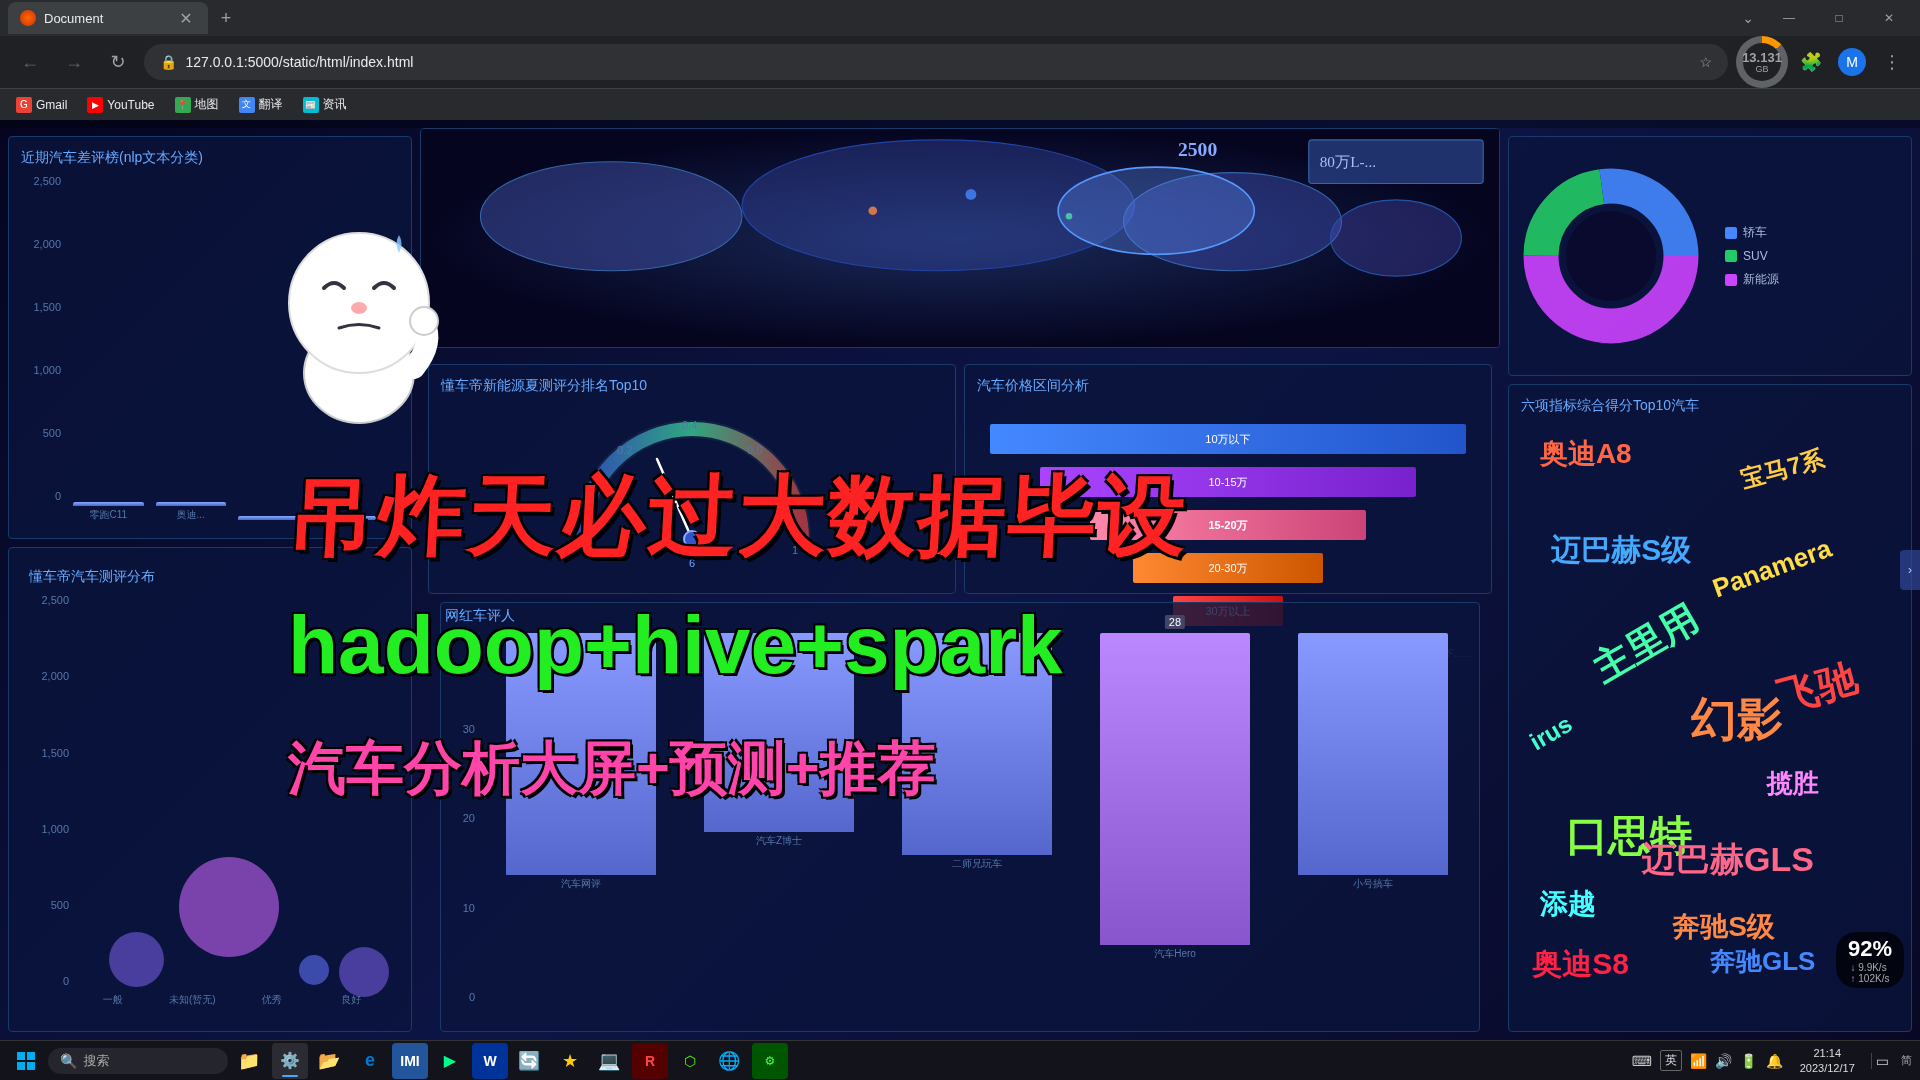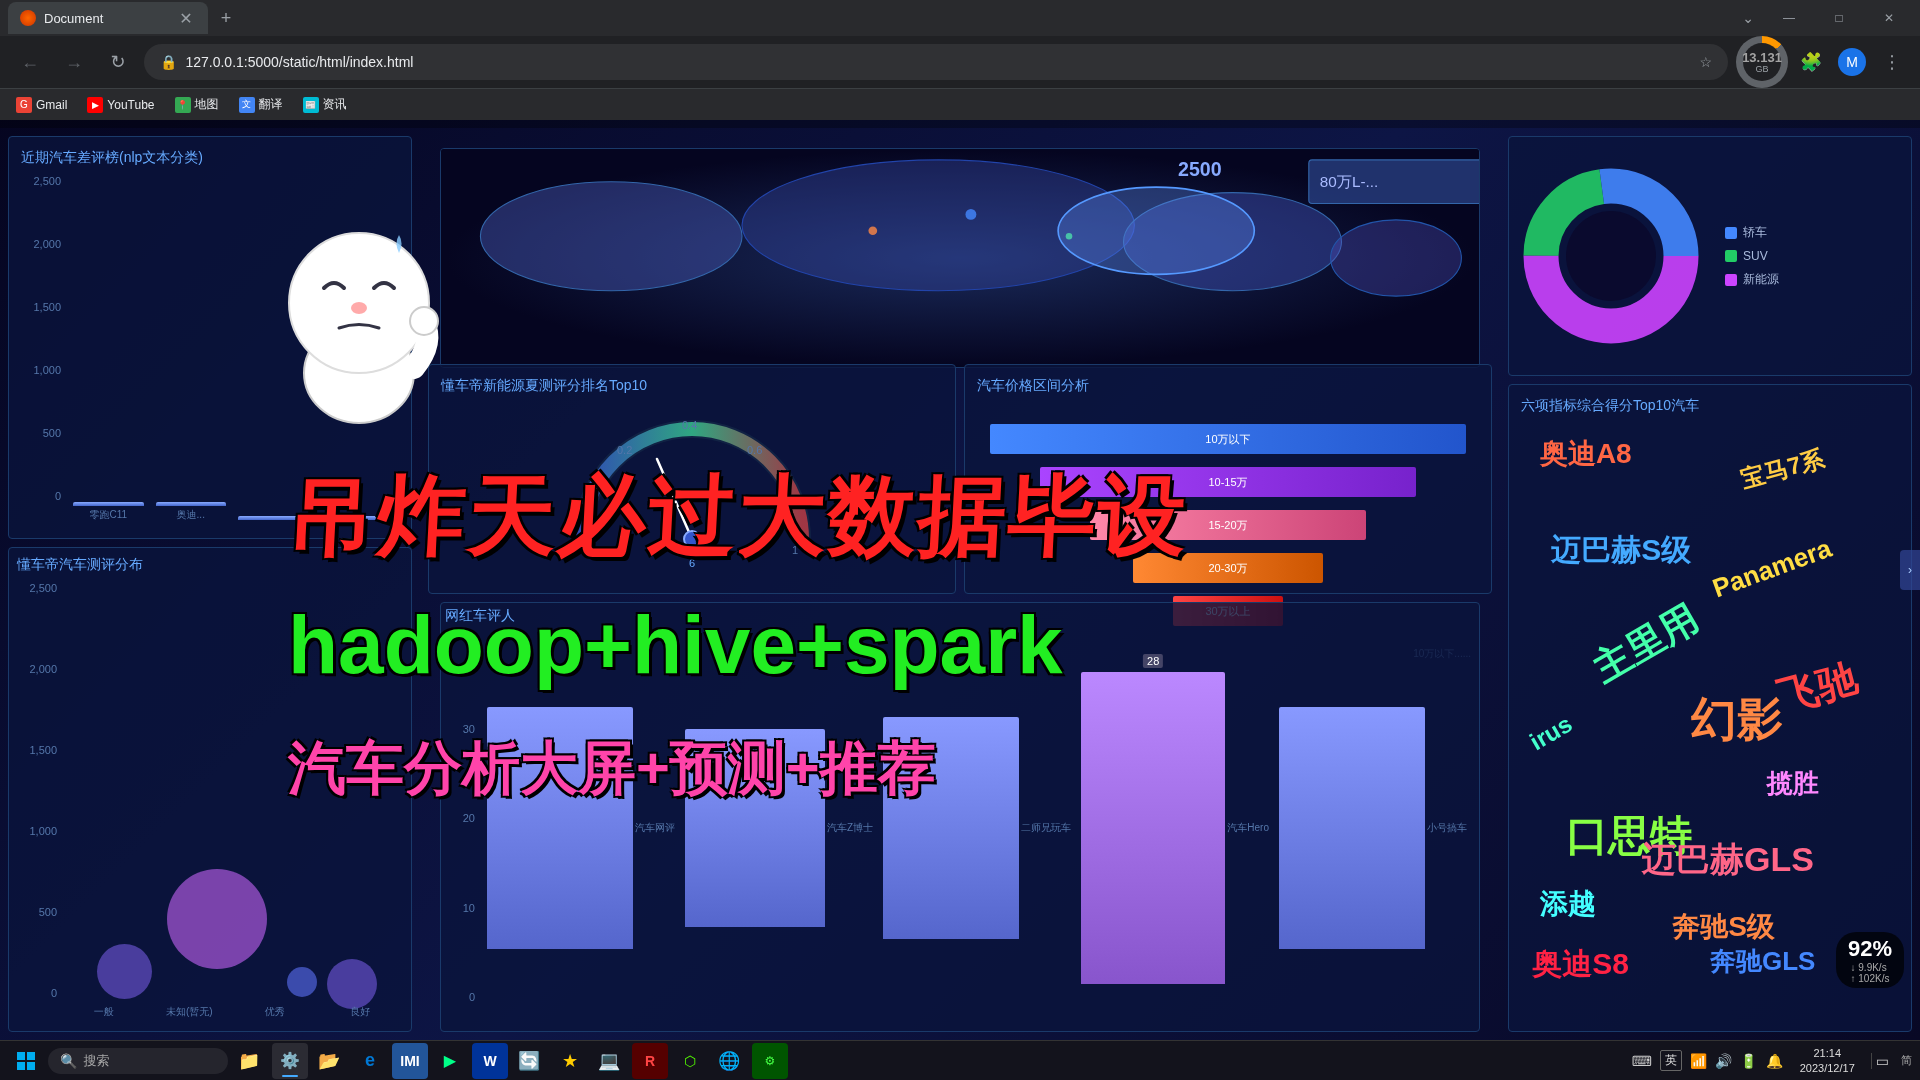--- a/index.html
+++ b/index.html
@@ -278,21 +278,21 @@
     }
 
     .bar-label { color: #5577aa; font-size: 10px; text-align: center; white-space: nowrap; overflow: hidden; text-overflow: ellipsis; width: 100%; }
 
     
     #distribution-chart {
       background: rgba(10, 20, 60, 0.8);
       border: 1px solid #1a3a6a;
       border-radius: 4px;
       height: calc(55% - 8px);
-      padding: 8px;
+      padding: 20px;
     }
 
     #dist-title { color: #66aaff; font-size: 14px; margin-bottom: 8px; }
 
     #dist-content {
       height: calc(100% - 30px);
       display: flex;
       align-items: flex-end;
       gap: 4px;
       position: relative;
@@ -309,22 +309,23 @@
 
     
     #center-top {
       position: absolute;
       top: 28px; left: 420px;
       right: 420px;
       height: 220px;
       background: rgba(5, 10, 40, 0.9);
       border: 1px solid #1a3a6a;
       border-radius: 4px;
-      margin: 20px;
+      margin: 0;
       overflow: hidden;
+      font-family: Liberation Serif, serif;
     }
 
     #map-bg {
       width: 100%;
       height: 100%;
       background: radial-gradient(ellipse at center, #1a2a5a 0%, #050520 70%);
       position: relative;
     }
 
     
@@ -578,21 +579,21 @@
       display: flex;
       align-items: flex-end;
       gap: 6px;
       padding: 0 8px;
       position: relative;
     }
 
     .reviewer-col {
       flex: 1;
       display: flex;
-      flex-direction: row;
+      flex-direction: column;
       align-items: center;
       gap: 2px;
       height: 100%;
     }
 
     .reviewer-bar {
       width: 80%;
       background: linear-gradient(to top, #5566cc, #8899ff);
       border-radius: 2px 2px 0 0;
       position: relative;
@@ -856,21 +857,21 @@
       <div id="price-panel">
         <div id="price-title">汽车价格区间分析</div>
 
         <div style="padding: 8px 0;">
           <div class="funnel-bar" style="width:95%; background: linear-gradient(to right, #4488ff, #2255cc);">
             <span style="color:#fff;font-size:11px;">10万以下</span>
           </div>
           <div class="funnel-bar" style="width:75%; background: linear-gradient(to right, #aa44ff, #7722cc);">
             <span style="color:#fff;font-size:11px;">10-15万</span>
           </div>
-          <div class="funnel-bar" style="width:55%; background: linear-gradient(to right, #ff88aa, #cc4477);">
+          <div class="funnel-bar" style="width:55%; background: linear-gradient(to right, #ff88aa, #cc4477); font-weight: bold;">
             <span style="color:#fff;font-size:11px;">15-20万</span>
           </div>
           <div class="funnel-bar" style="width:38%; background: linear-gradient(to right, #ff8833, #cc5500);">
             <span style="color:#fff;font-size:11px;">20-30万</span>
           </div>
           <div class="funnel-bar" style="width:22%; background: linear-gradient(to right, #ff4444, #cc1111);">
             <span style="color:#fff;font-size:11px;">30万以上</span>
           </div>
         </div>
         <div style="text-align:right; color:#5577aa; font-size:10px; padding-right:8px;">10万以下......</div>

